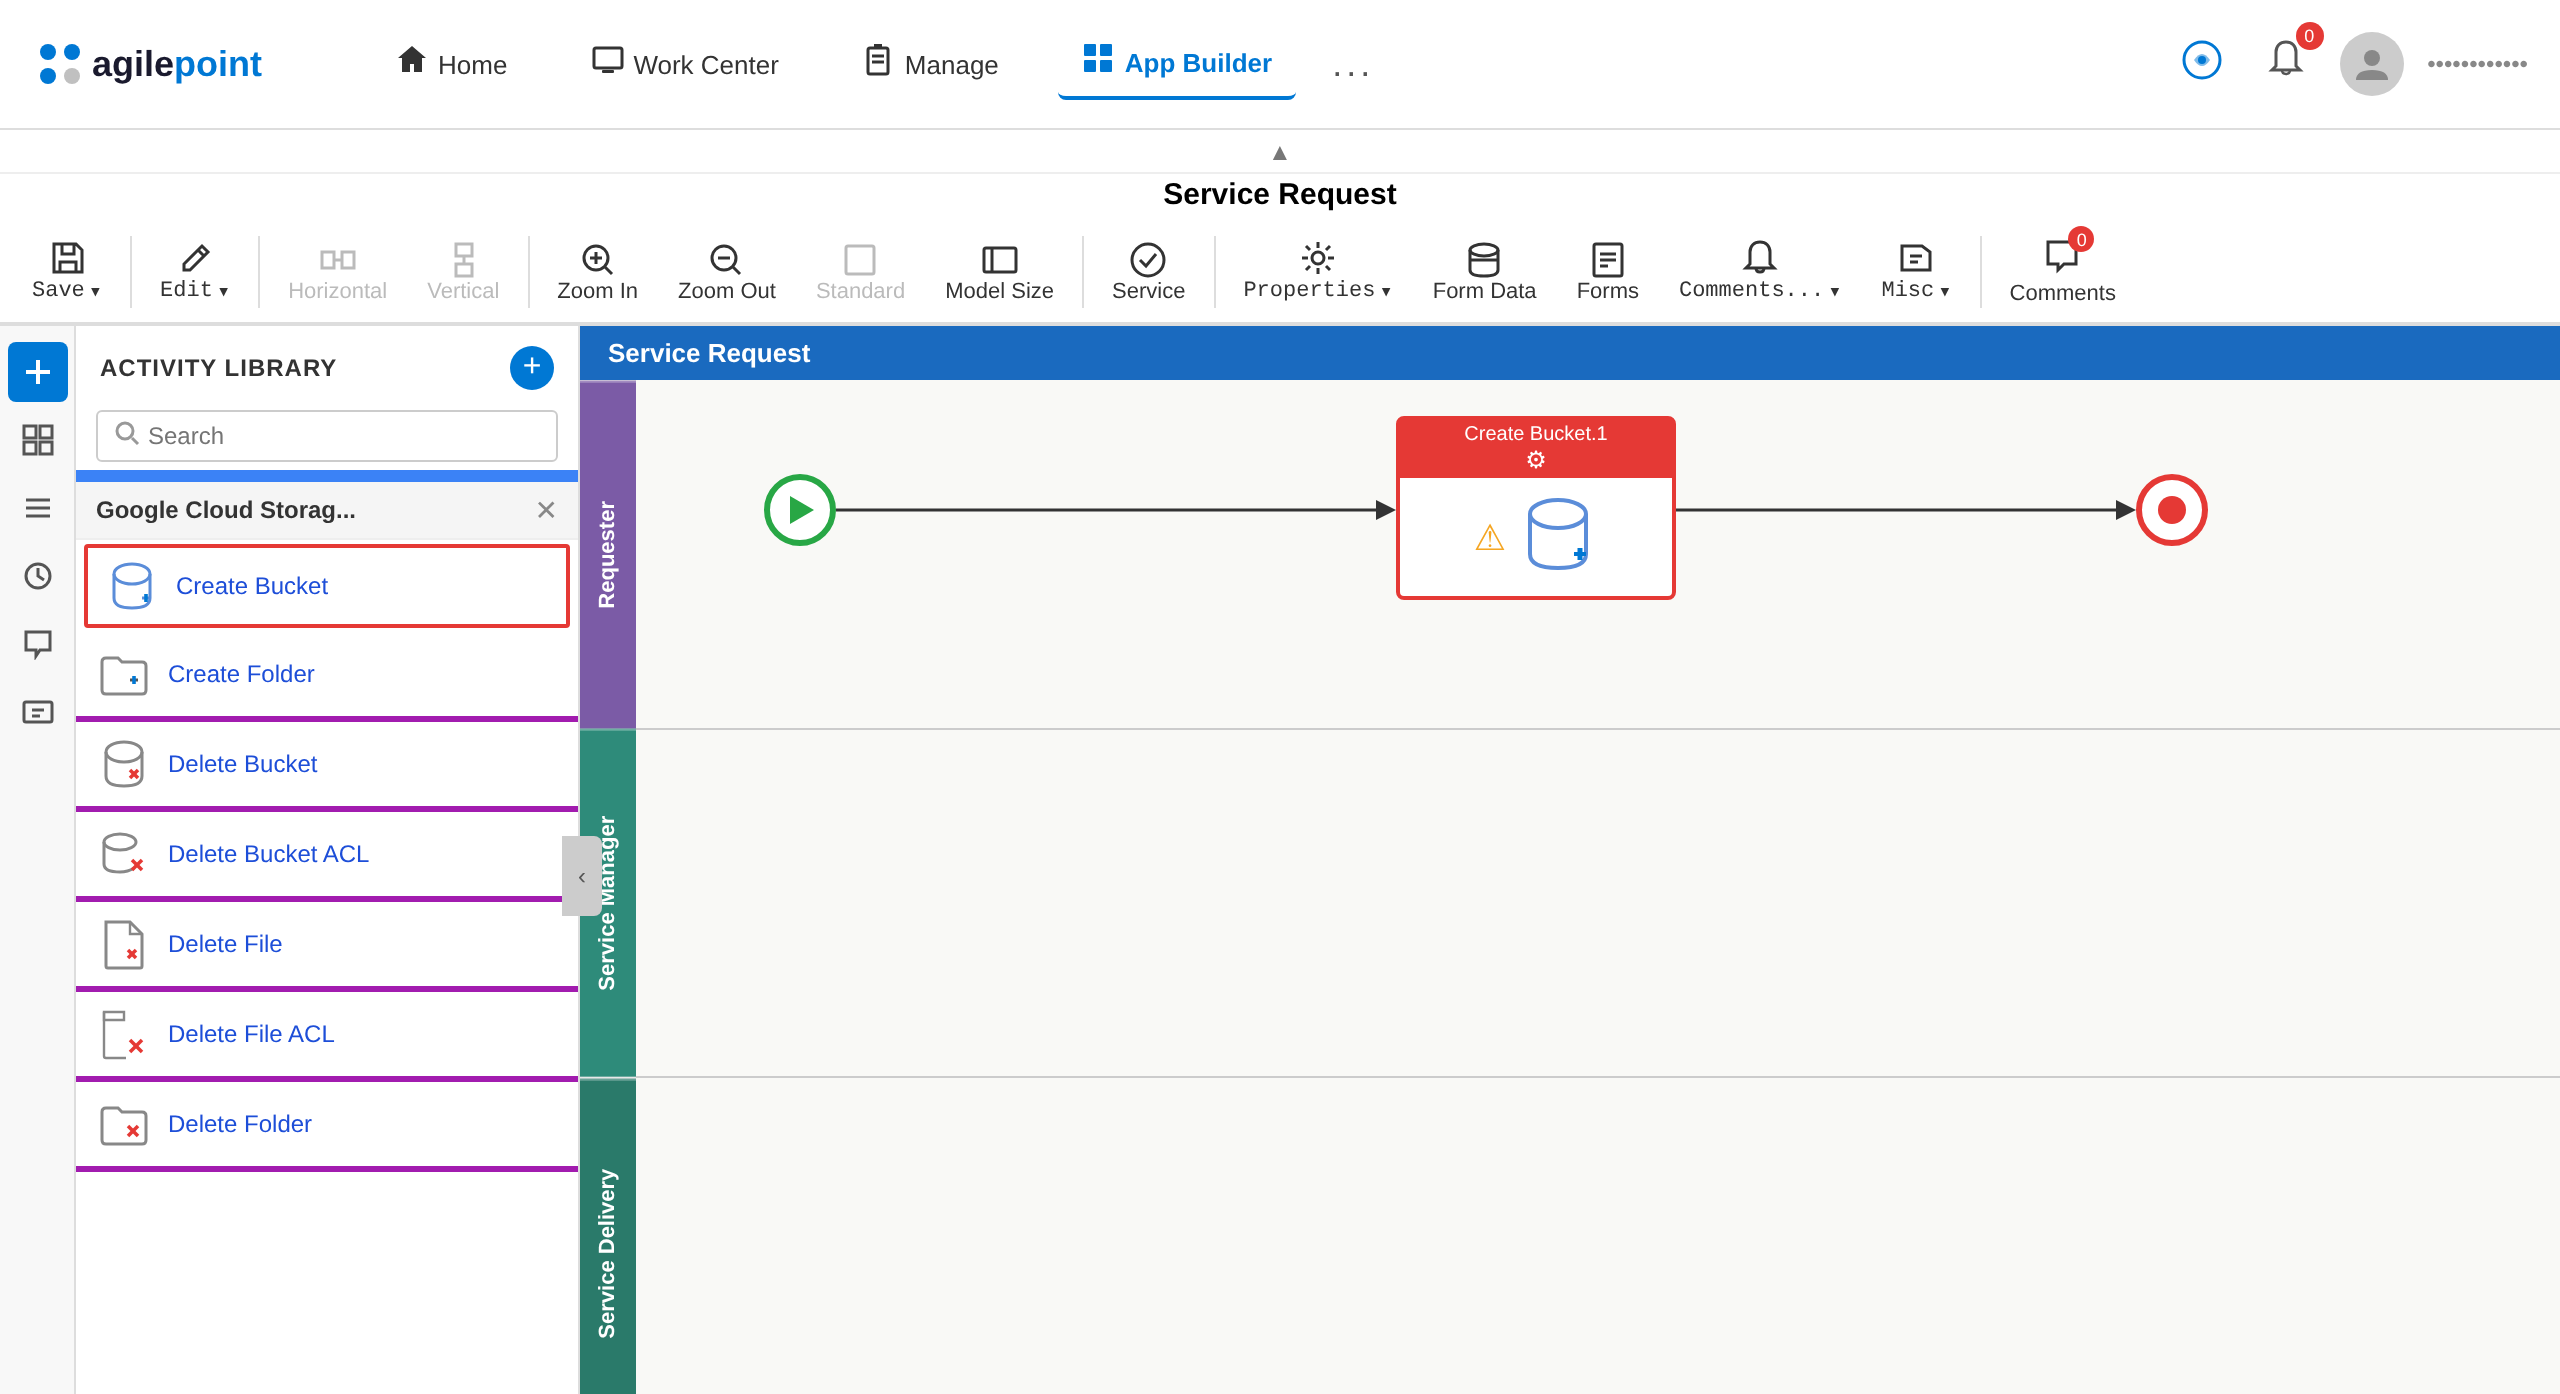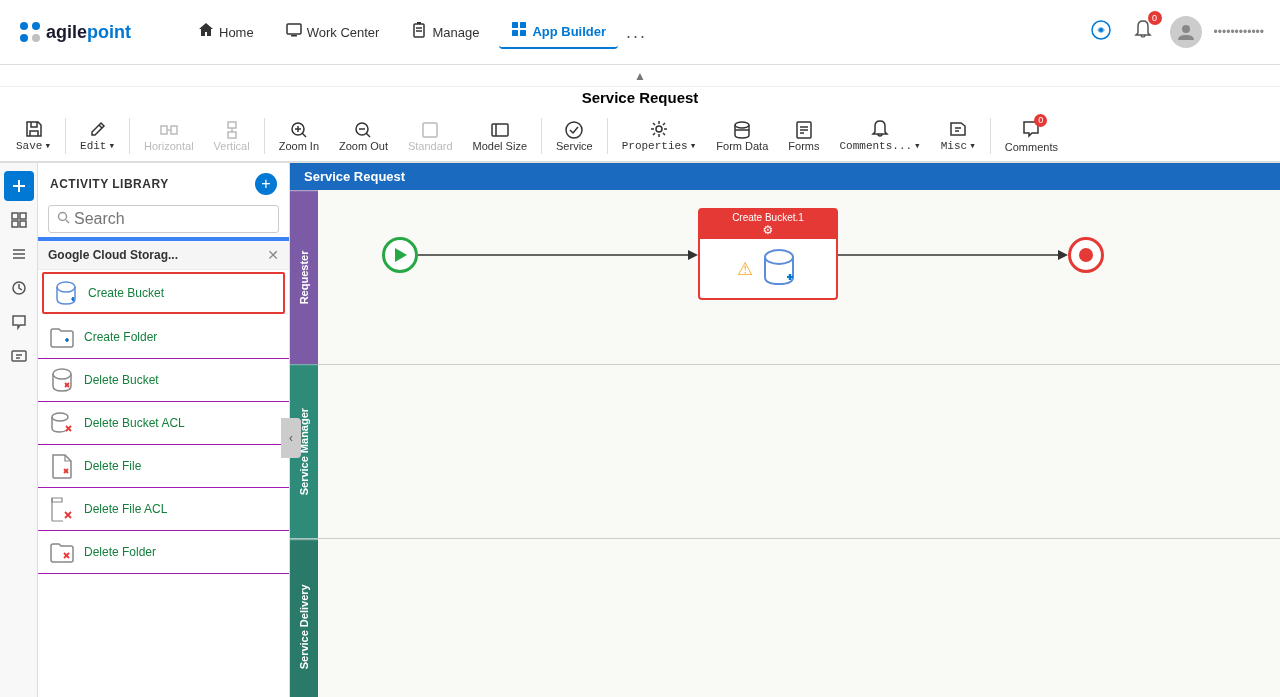--- a/index.html
+++ b/index.html
@@ -16,21 +16,21 @@
       position: relative;
       z-index: 10;
     }
     .logo-area {
       width: 140px;
       margin-right: 30px;
     }
     .nav-items {
       display: flex;
       align-items: center;
-      gap: 8px;
+      gap: 18px;
       flex: 1;
     }
     .nav-item {
       display: flex;
       align-items: center;
       gap: 5px;
       padding: 6px 12px;
       cursor: pointer;
       color: #333;
       font-size: 13px;
@@ -188,67 +188,67 @@
       display: flex;
       align-items: center;
       margin: 4px 10px;
       border: 1px solid #ccc;
       border-radius: 3px;
       padding: 4px 8px;
     }
     .search-box input {
       border: none;
       outline: none;
-      font-size: 16px;
+      font-size: 12px;
       flex: 1;
       background: transparent;
     }
     .search-icon-svg { color: #999; font-size: 14px; margin-right: 4px; }
 
     .category-header {
       display: flex;
       align-items: center;
       justify-content: space-between;
       padding: 6px 10px;
       background: #f5f5f5;
-      border-top: 4px solid #3b82f6;
+      border-top: 6px solid #3b82f6;
       border-bottom: 1px solid #eee;
     }
     .category-name { font-size: 12px; font-weight: 600; color: #333; }
     .close-cat { cursor: pointer; color: #888; font-size: 14px; }
 
     .activity-list {
       flex: 1;
       overflow-y: auto;
     }
     .activity-item {
       display: flex;
       align-items: center;
       padding: 7px 10px;
       cursor: pointer;
       gap: 8px;
-      border-bottom: 1px solid #a21caf;
+      border-bottom: 3px solid #a21caf;
     }
     .activity-item.selected {
       border: 2px solid #e53935;
       background: #fff;
       margin: 2px 4px;
       border-radius: 2px;
       padding: 5px 8px;
     }
     .activity-icon {
       width: 28px;
       height: 28px;
       display: flex;
       align-items: center;
       justify-content: center;
       color: #555;
       flex-shrink: 0;
     }
-    .activity-label { font-size: 12px; color: #15803d; }
+    .activity-label { font-size: 12px; color: #1d4ed8; }
 
     
     .canvas-area {
       flex: 1;
       display: flex;
       flex-direction: column;
       background: #e8e8e8;
       overflow: hidden;
       position: relative;
     }

